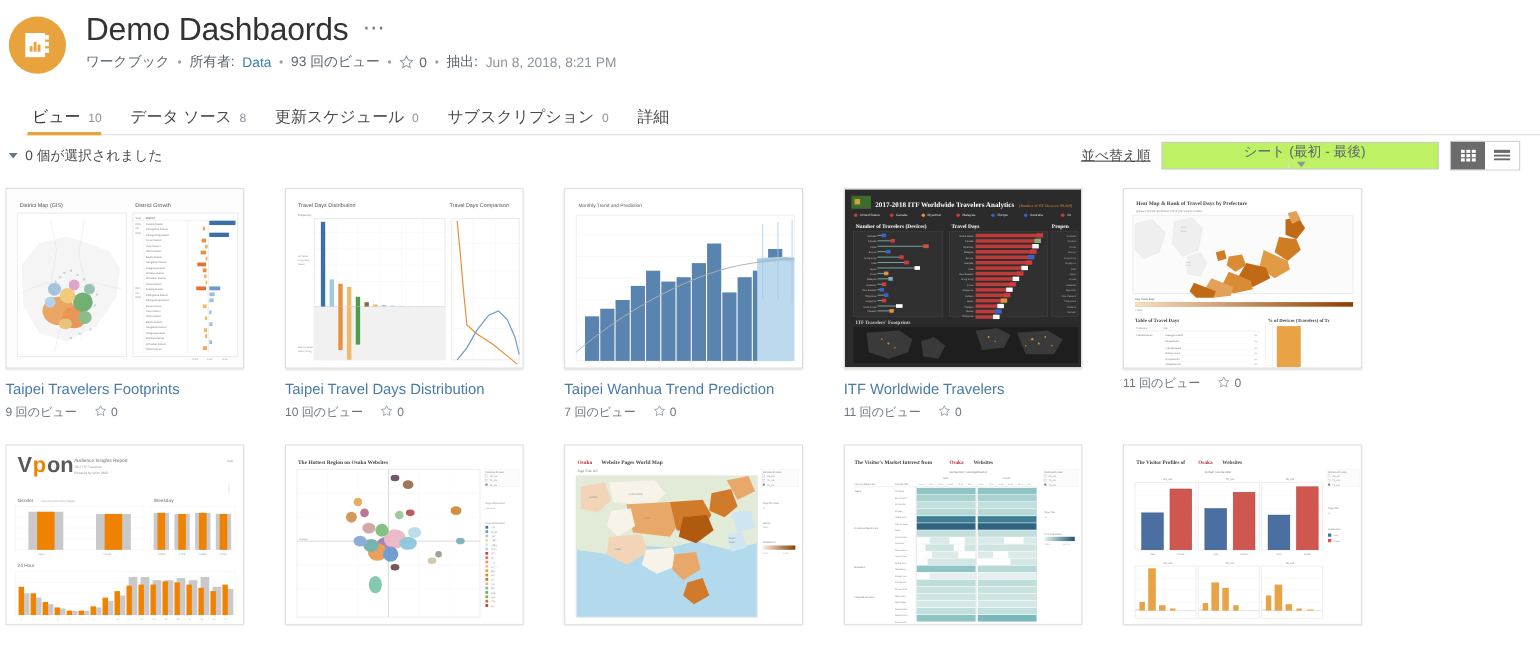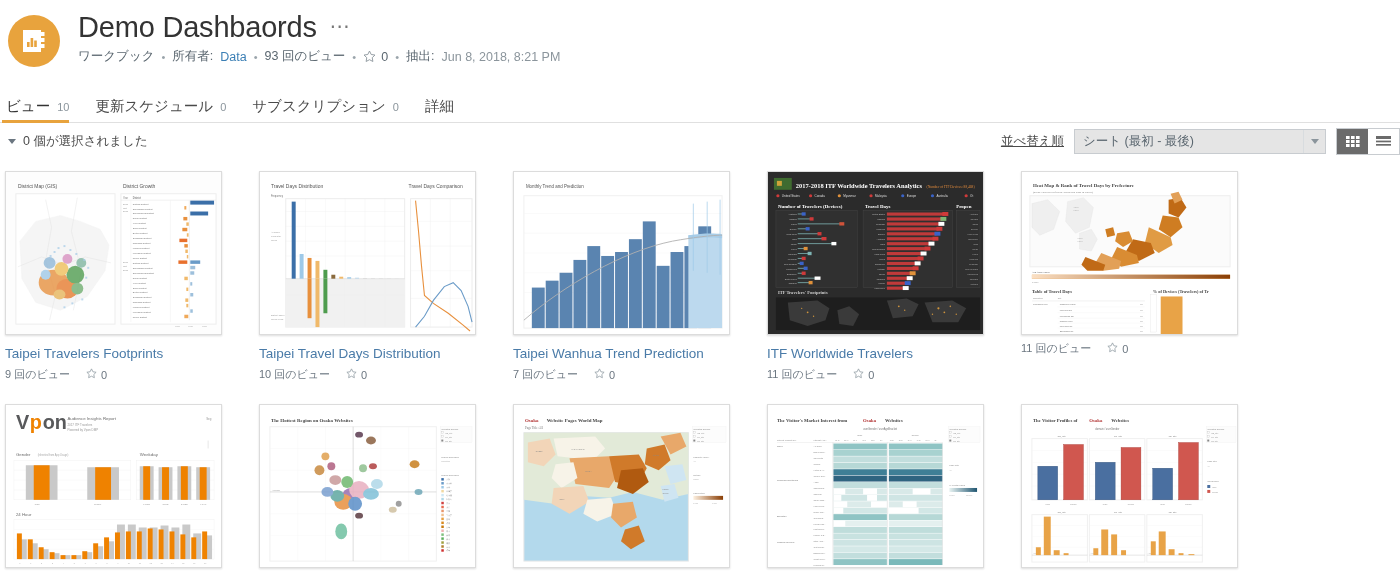--- a/index.html
+++ b/index.html
@@ -39,53 +39,54 @@
   .meta-row .lbl { color: #5b6770; }
   .meta-row .link { color: #3b7fb5; cursor: pointer; }
   .meta-row .dim { color: #8b959c; }
   .meta-star { display: inline-flex; align-items: center; gap: 5px; cursor: pointer; }
   .meta-star svg { display:block; }
 
   
   .tabs {
     display: flex; align-items: flex-end; gap: 0;
     border-bottom: 1px solid #e0e0e0;
-    height: 38px; padding-left: 2px;
+    height: 38px; padding-left: 2px; margin-left: 23px;
   }
   .tab {
     display: flex; align-items: baseline; gap: 7px;
     padding: 0 22px 9px 4px; cursor: pointer;
     position: relative; height: 100%; align-content: flex-end;
     padding-top: 12px;
   }
   .tab .t-label { font-size: 14.5px; color: #4a4a4a; }
   .tab .t-count { font-size: 11px; color: #8b959c; }
   .tab.active .t-label { color: #333; }
   .tab.active::after {
     content: ""; position: absolute; left: 0; right: 22px; bottom: -1px;
     height: 3px; background: #e8a33d;
   }
 
   
   .toolbar {
     height: 36px; display: flex; align-items: center;
-    justify-content: space-between; padding: 0 0 0 8px;
+    justify-content: space-between; padding: 0 18px 0 8px;
   }
   .sel-left { display: flex; align-items: center; gap: 7px; cursor: pointer; }
   .caret-dn {
     width: 0; height: 0; border-left: 4px solid transparent;
     border-right: 4px solid transparent; border-top: 5px solid #6b7680;
   }
   .sel-text { font-size: 12.5px; color: #4a4a4a; }
   .tb-right { display: flex; align-items: center; gap: 10px; }
   .sort-label { font-size: 12.5px; color: #4a4a4a; text-decoration: underline; }
   .sort-select {
-    width: 252px; height: 25px; border: 1px solid #c8ccd0; background: #e5e5e5;
+    width: 252px; height: 25px; border: 1px solid #c8ccd0; background: #bef264;
     display: flex; align-items: center; justify-content: space-between;
     cursor: pointer;
+    flex-direction: column;
   }
   .sort-value { font-size: 12.5px; color: #5b6770; padding-left: 8px; }
   .sort-arrow-box {
     width: 22px; height: 23px; border-left: 1px solid #d8dcdf;
     display: flex; align-items: center; justify-content: center;
   }
   .sort-arrow {
     width: 0; height: 0; border-left: 4px solid transparent;
     border-right: 4px solid transparent; border-top: 5px solid #8b959c;
   }
@@ -162,20 +163,24 @@
       <span class="lbl">抽出:</span>
       <span class="dim">Jun 8, 2018, 8:21 PM</span>
     </div>
   </div>
 </div>
 
 <div class="tabs">
   <div class="tab active">
     <span class="t-label">ビュー</span>
     <span class="t-count">10</span>
+  </div>
+  <div class="tab">
+    <span class="t-label">データ ソース</span>
+    <span class="t-count">8</span>
   </div>
   <div class="tab">
     <span class="t-label">更新スケジュール</span>
     <span class="t-count">0</span>
   </div>
   <div class="tab">
     <span class="t-label">サブスクリプション</span>
     <span class="t-count">0</span>
   </div>
   <div class="tab">

